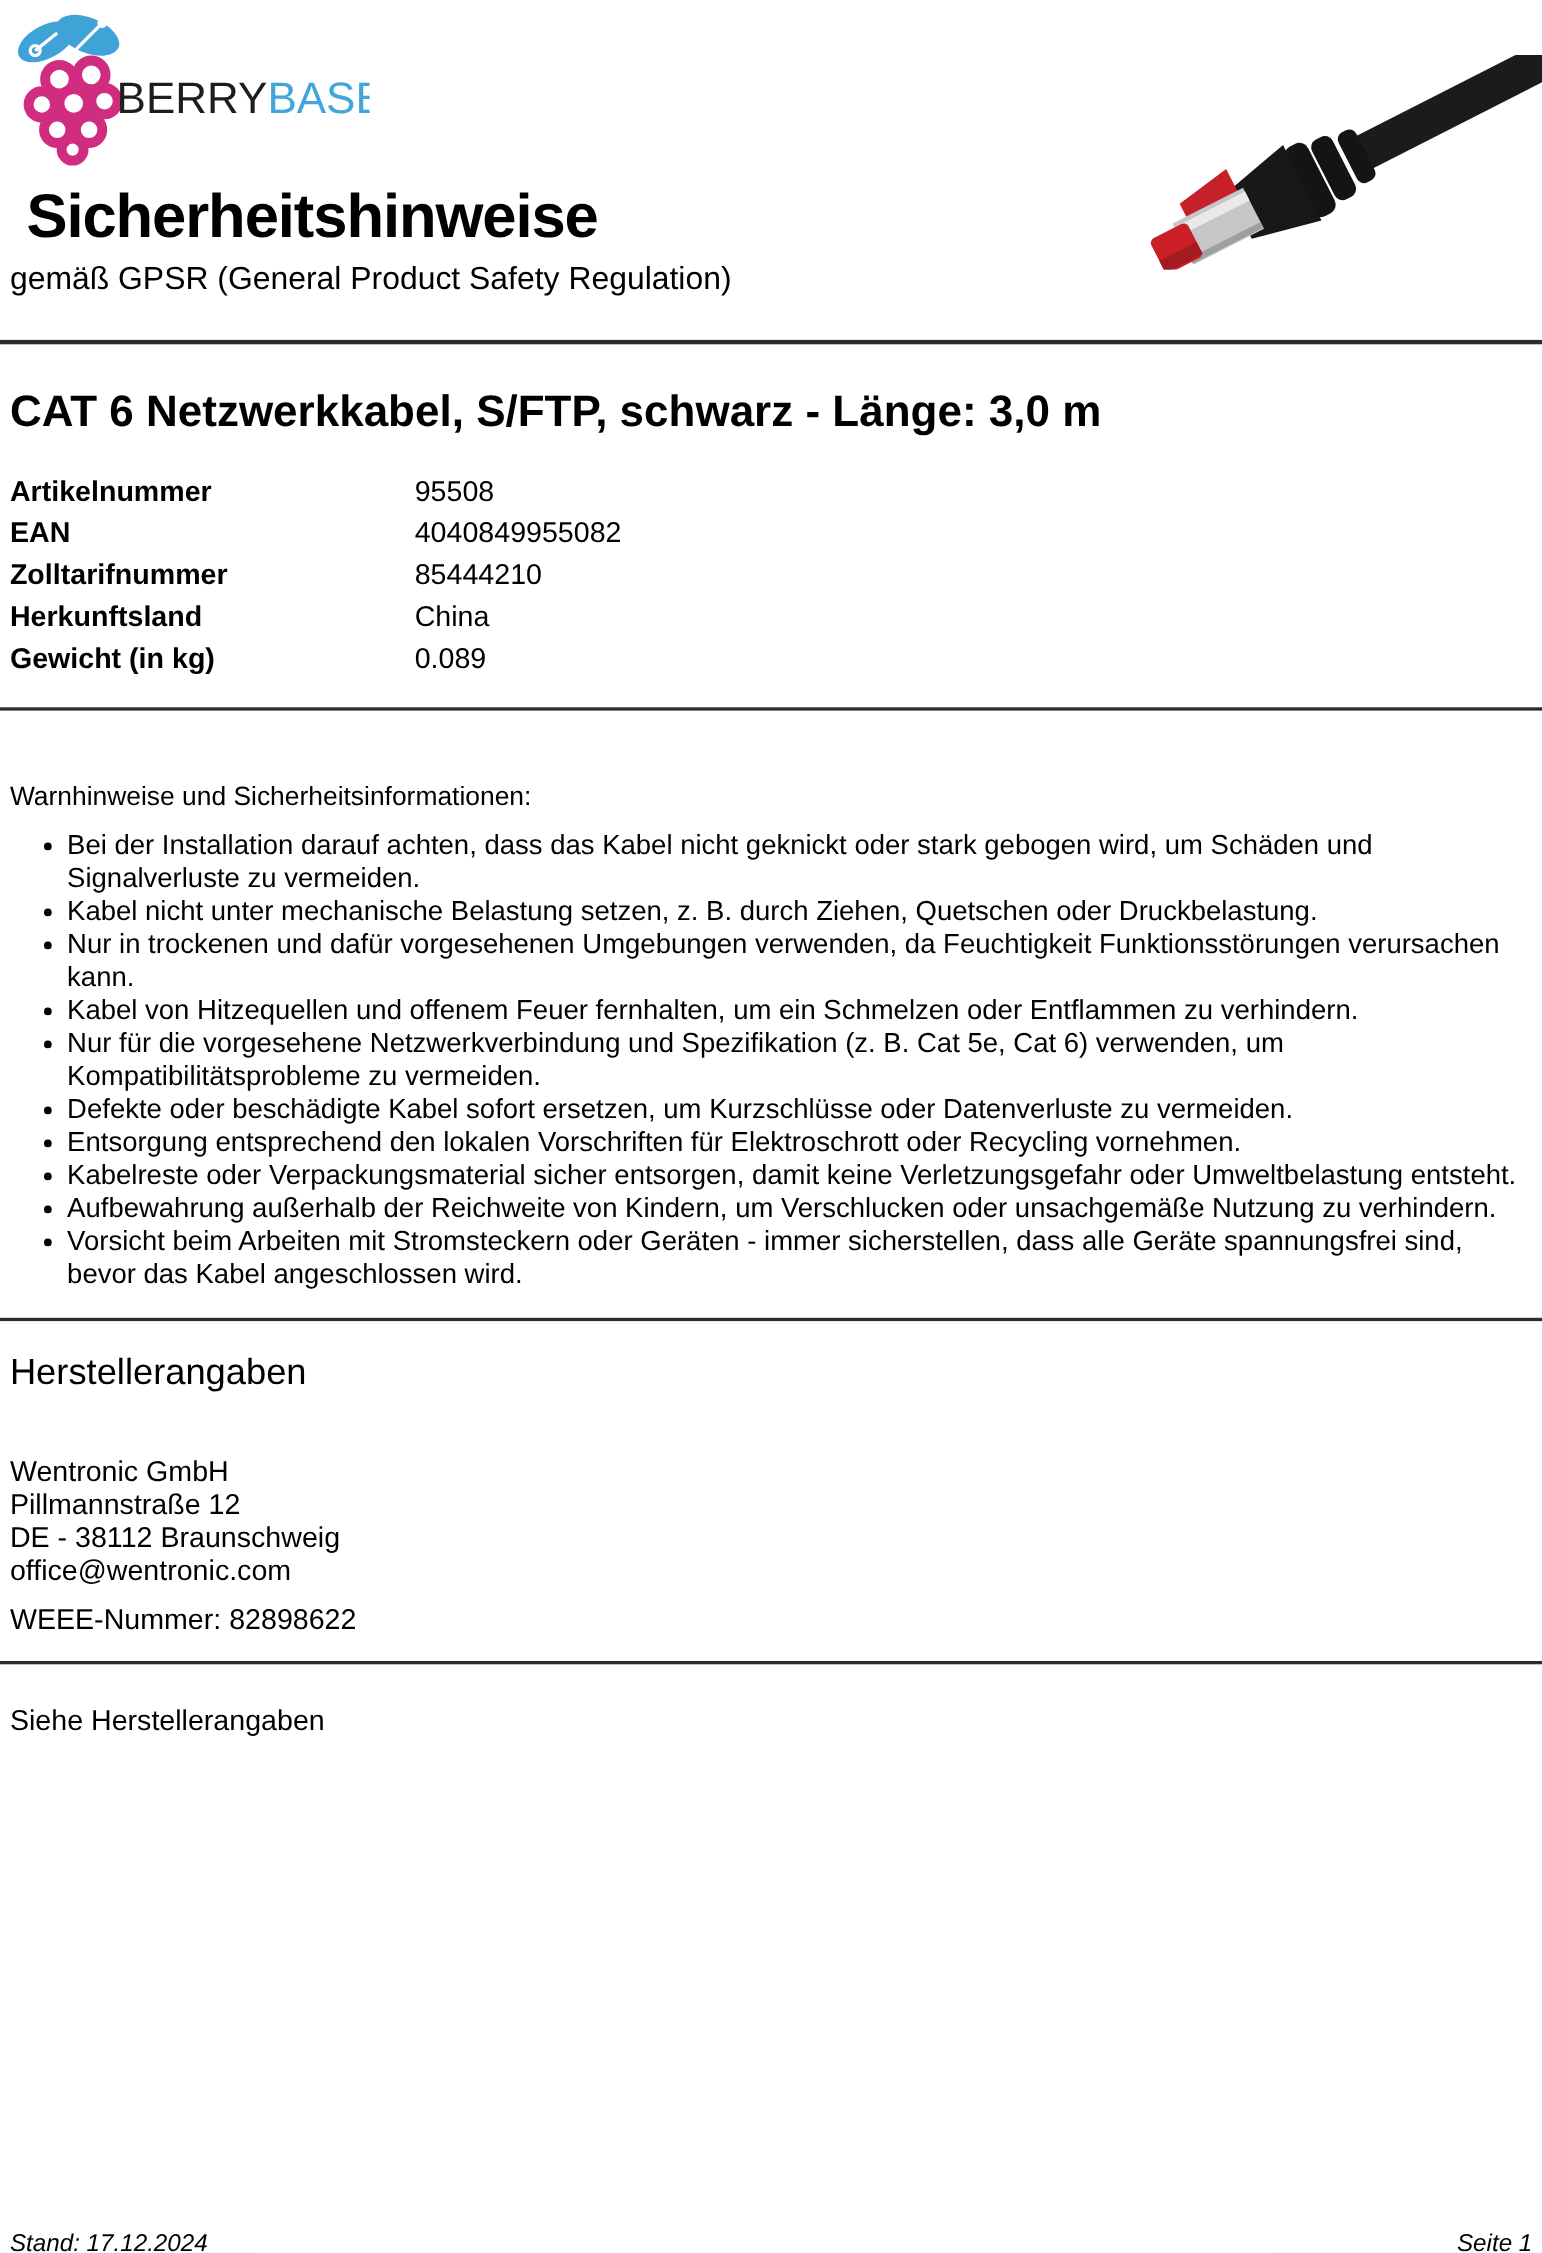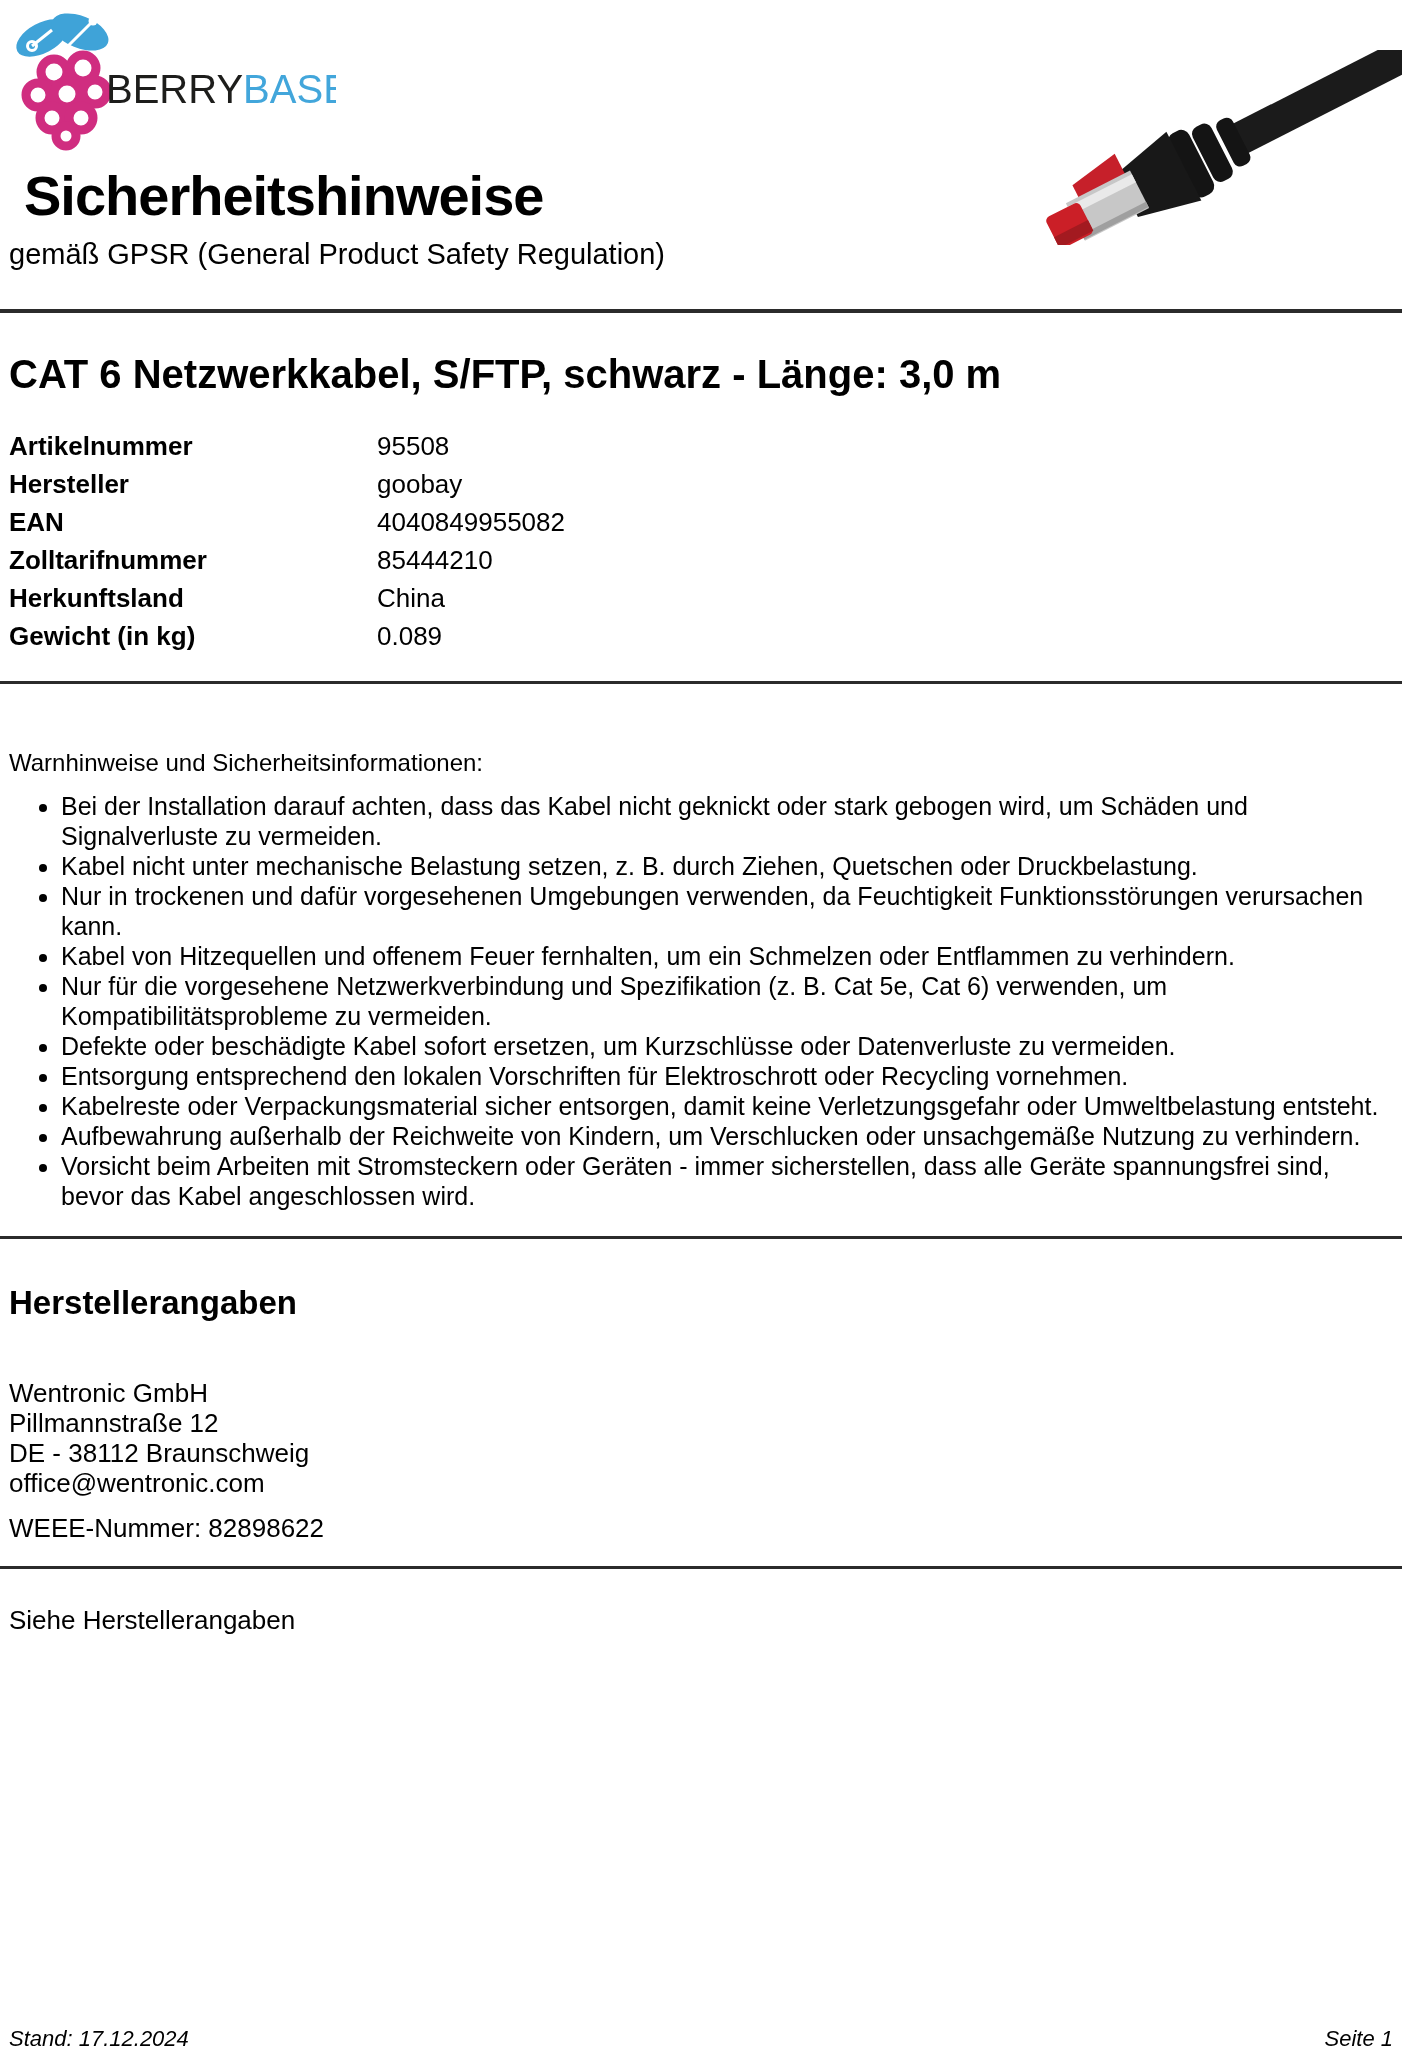--- a/index.html
+++ b/index.html
@@ -31,21 +31,21 @@
   .spec-label{width:368px;font-weight:bold;flex:none;}
   .spec-value{font-weight:normal;}
 
   .spacer-to-rule2{height:26px;}
 
   .warn-heading{font-size:24px;font-weight:normal;margin:65px 9px 4px 9px;}
   .warn-list{margin:14px 9px 0 9px;padding:0 0 0 52px;font-size:25px;line-height:30px;}
   .warn-list li{margin:0;padding:0;}
 
   .rule-3{margin-top:25px;}
-  .manu-heading{font-size:33px;font-weight:bold;margin:45px 9px 0 9px;}
+  .manu-heading{font-size:33px;font-weight:normal;margin:27px 9px 0 9px;}
   .manu-address{margin:56px 9px 0 9px;font-size:26px;line-height:30px;}
   .manu-weee{margin:15px 9px 0 9px;font-size:26px;line-height:30px;}
   .rule-4{margin-top:23px;}
 
   .resp-heading{font-size:33px;font-weight:bold;margin:49px 9px 0 9px;}
   .resp-text{margin:36px 9px 0 9px;font-size:26px;}
 
   .footer{
     position:absolute;left:9px;right:9px;top:2026px;
     display:flex;justify-content:space-between;
@@ -115,24 +115,20 @@
   <div class="rule rule-1"></div>
 
   <div class="product-title">CAT 6 Netzwerkkabel, S/FTP, schwarz - Länge: 3,0 m</div>
 
   <div class="spec-table">
     <div class="spec-row">
       <div class="spec-label">Artikelnummer</div>
       <div class="spec-value">95508</div>
     </div>
     <div class="spec-row">
-      <div class="spec-label">Hersteller</div>
-      <div class="spec-value">goobay</div>
-    </div>
-    <div class="spec-row">
       <div class="spec-label">EAN</div>
       <div class="spec-value">4040849955082</div>
     </div>
     <div class="spec-row">
       <div class="spec-label">Zolltarifnummer</div>
       <div class="spec-value">85444210</div>
     </div>
     <div class="spec-row">
       <div class="spec-label">Herkunftsland</div>
       <div class="spec-value">China</div>

